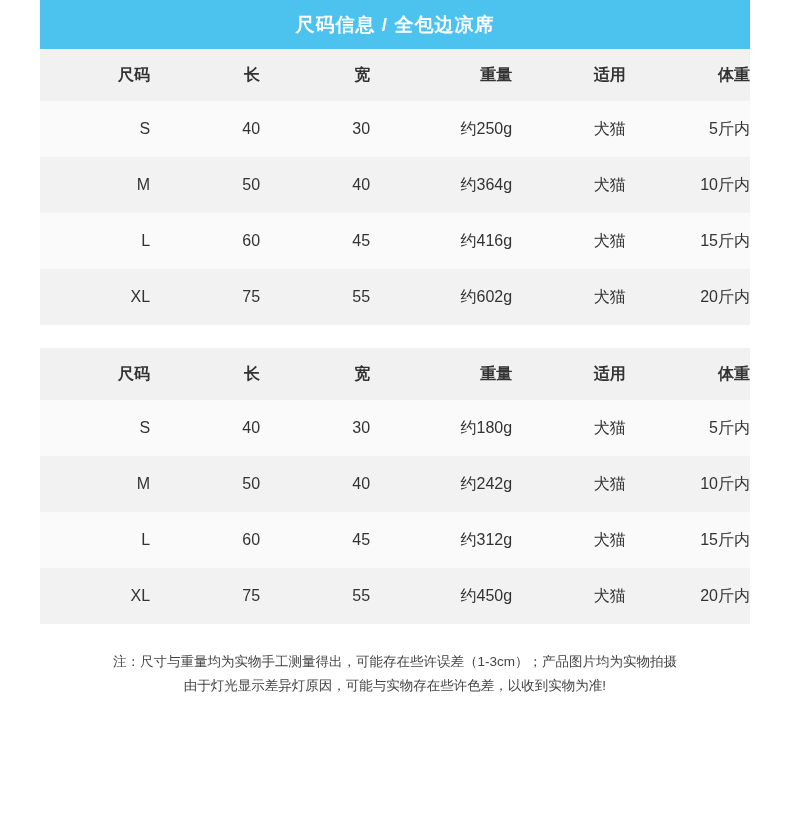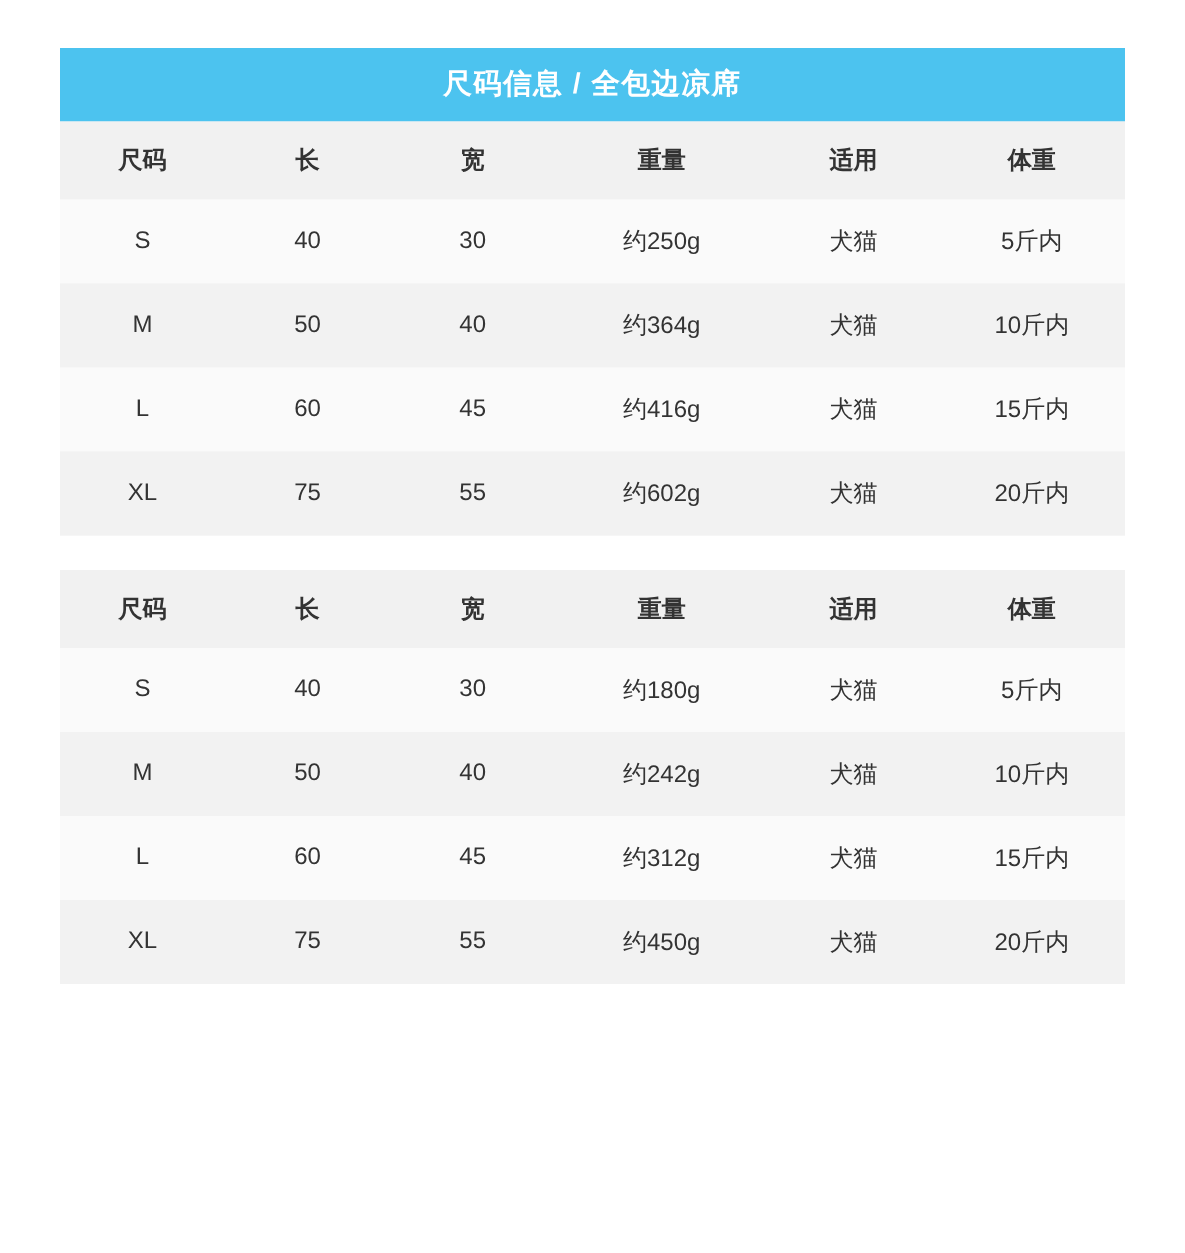--- a/index.html
+++ b/index.html
@@ -19,42 +19,41 @@
     width: 790px;
     height: 835px;
     background: #ffffff;
   }
   .table-block {
     width: 710px;
     margin: 0 auto;
     background: #f7f7f7;
   }
   .table-block.first {
-    margin-top: 32px;
   }
   .table-block.second {
     margin-top: 23px;
   }
   .table-title {
     background: #4cc3ef;
     color: #ffffff;
     font-size: 19px;
     font-weight: bold;
     text-align: center;
     line-height: 49px;
     height: 49px;
     letter-spacing: 1px;
   }
   table {
     width: 100%;
     border-collapse: collapse;
     table-layout: fixed;
   }
   th, td {
-    text-align: center;
+    text-align: right;
     font-size: 16px;
     color: #333333;
     height: 56px;
     padding: 0;
     border: 0;
   }
   thead th {
     font-weight: bold;
     background: #f1f1f1;
     height: 52px;
@@ -185,15 +184,17 @@
           <td>55</td>
           <td>约450g</td>
           <td>犬猫</td>
           <td>20斤内</td>
         </tr>
       </tbody>
     </table>
   </div>
 
   <div class="note">
+    <div>注：尺寸与重量均为实物手工测量得出，可能存在些许误差（1-3cm）；产品图片均为实物拍摄</div>
+    <div>由于灯光显示差异灯原因，可能与实物存在些许色差，以收到实物为准!</div>
   </div>
 
 </div>
 
 </body></html>

